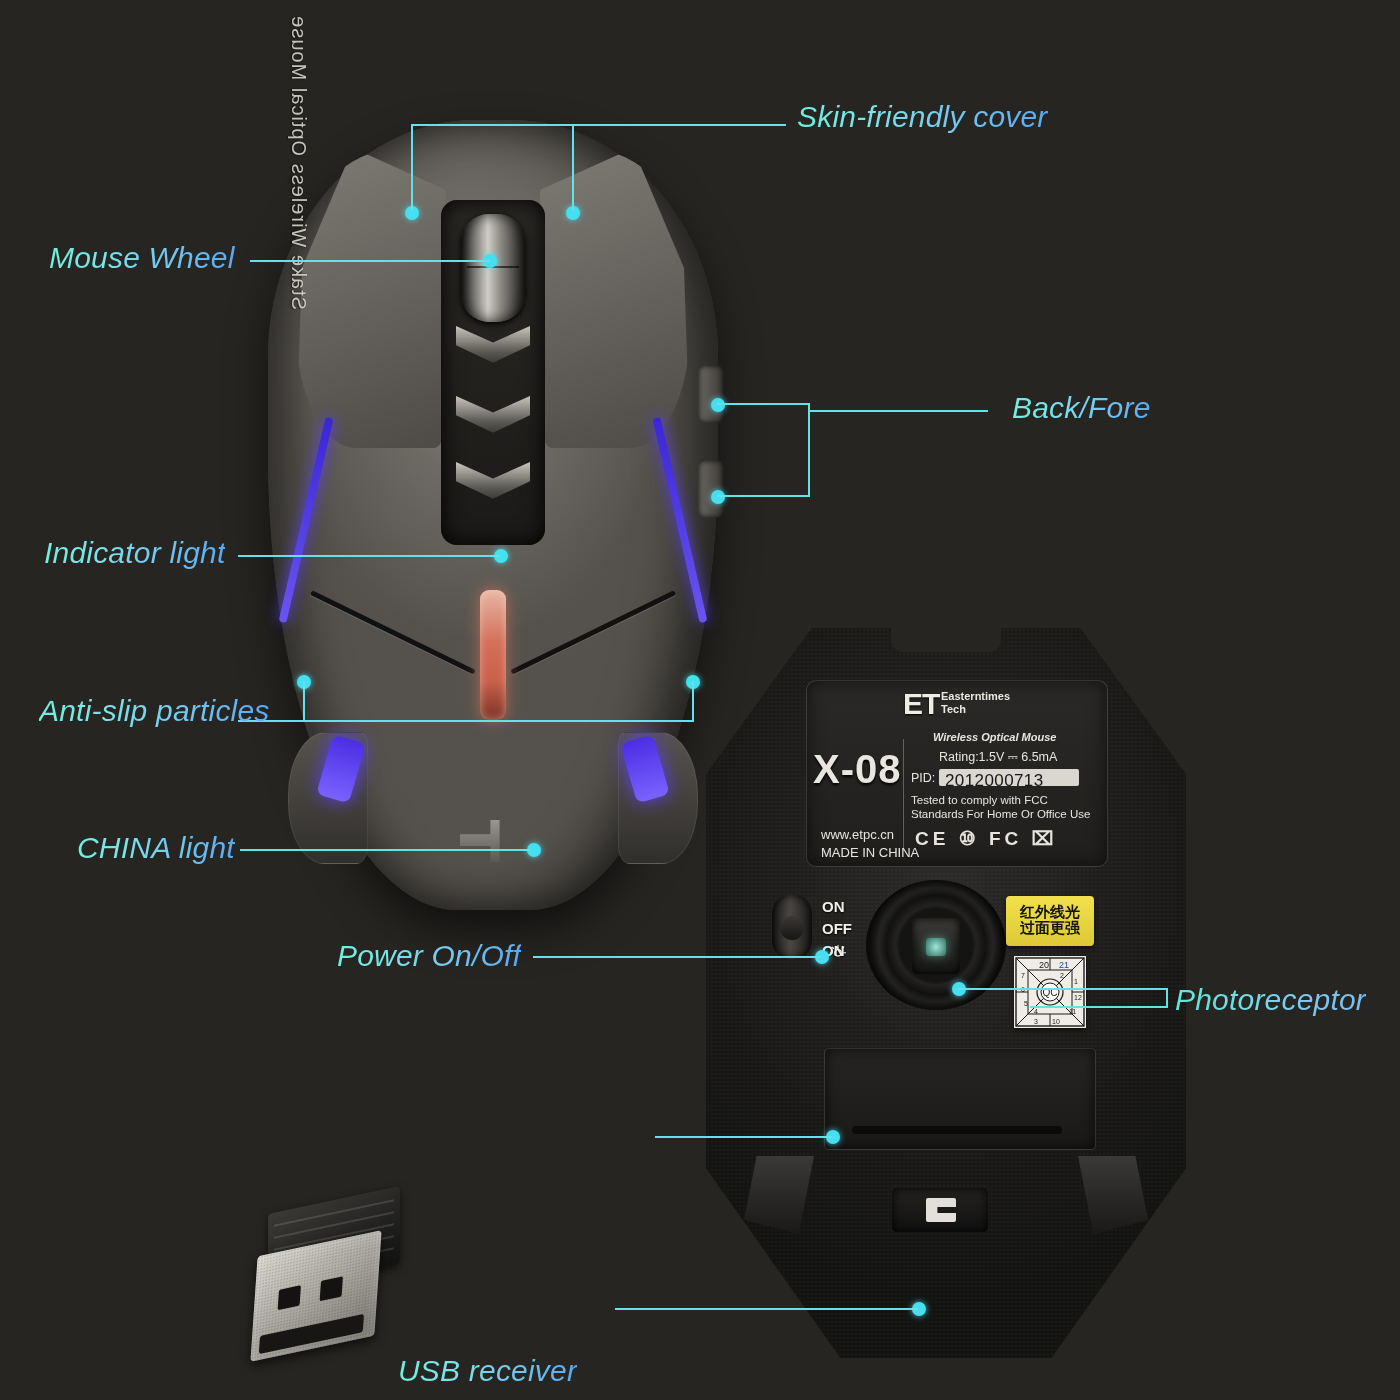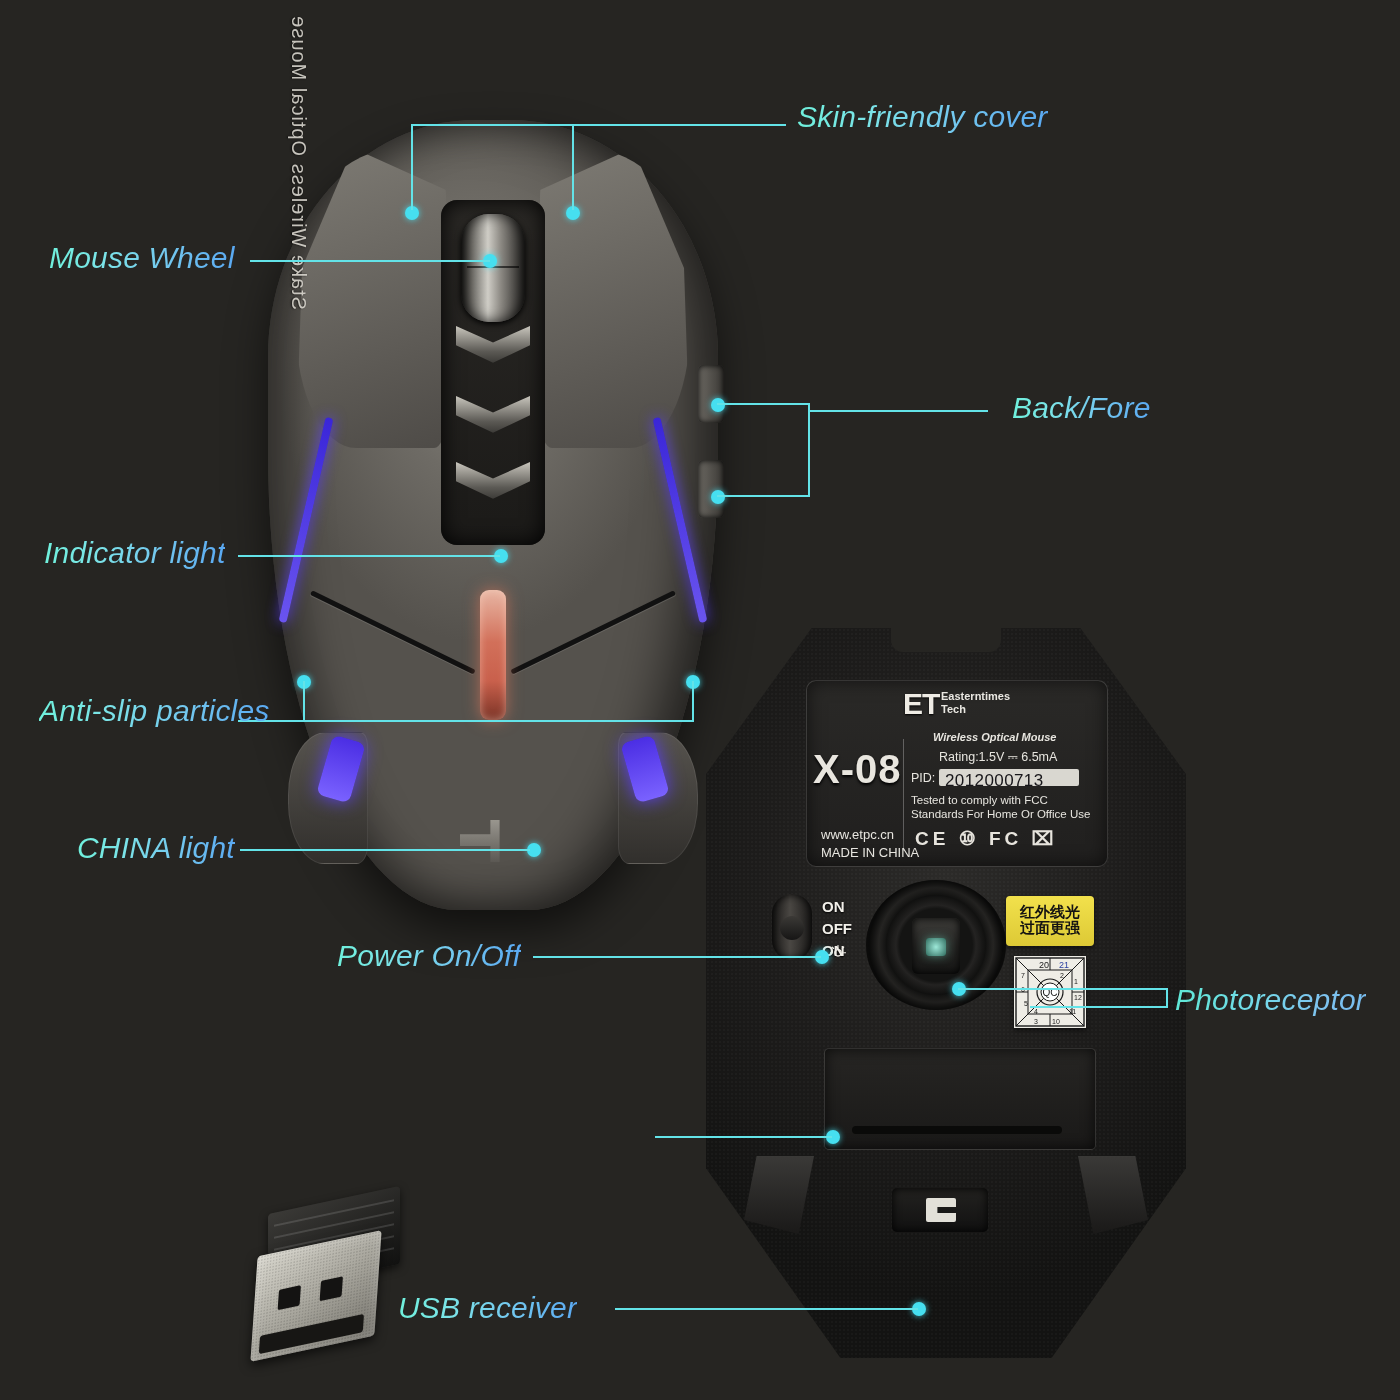--- a/index.html
+++ b/index.html
@@ -376,15 +376,15 @@
   <div class="ln h" style="left:615px;top:1308px;width:303px;"></div>
 
   <div class="lab" style="left:797px;top:100px;">Skin-friendly cover</div>
   <div class="lab" style="left:49px;top:241px;">Mouse Wheel</div>
   <div class="lab" style="left:1012px;top:391px;">Back/Fore</div>
   <div class="lab" style="left:44px;top:536px;">Indicator light</div>
   <div class="lab" style="left:39px;top:694px;">Anti-slip particles</div>
   <div class="lab" style="left:77px;top:831px;">CHINA light</div>
   <div class="lab" style="left:337px;top:939px;">Power On/Off</div>
   <div class="lab rev" style="left:1175px;top:983px;">Photoreceptor</div>
-  <div class="lab" style="left:398px;top:1291px;">USB receiver</div>
+  <div class="lab" style="left:398px;top:1354px;">USB receiver</div>
 
 </div>
 
 </body></html>

